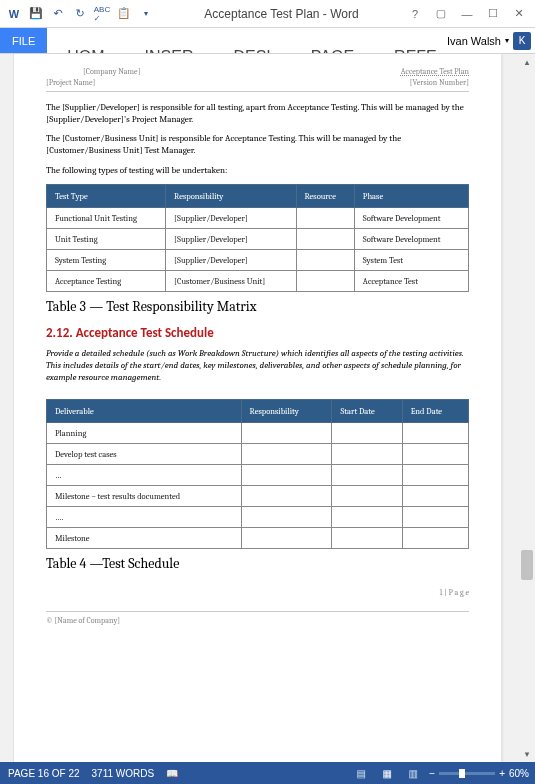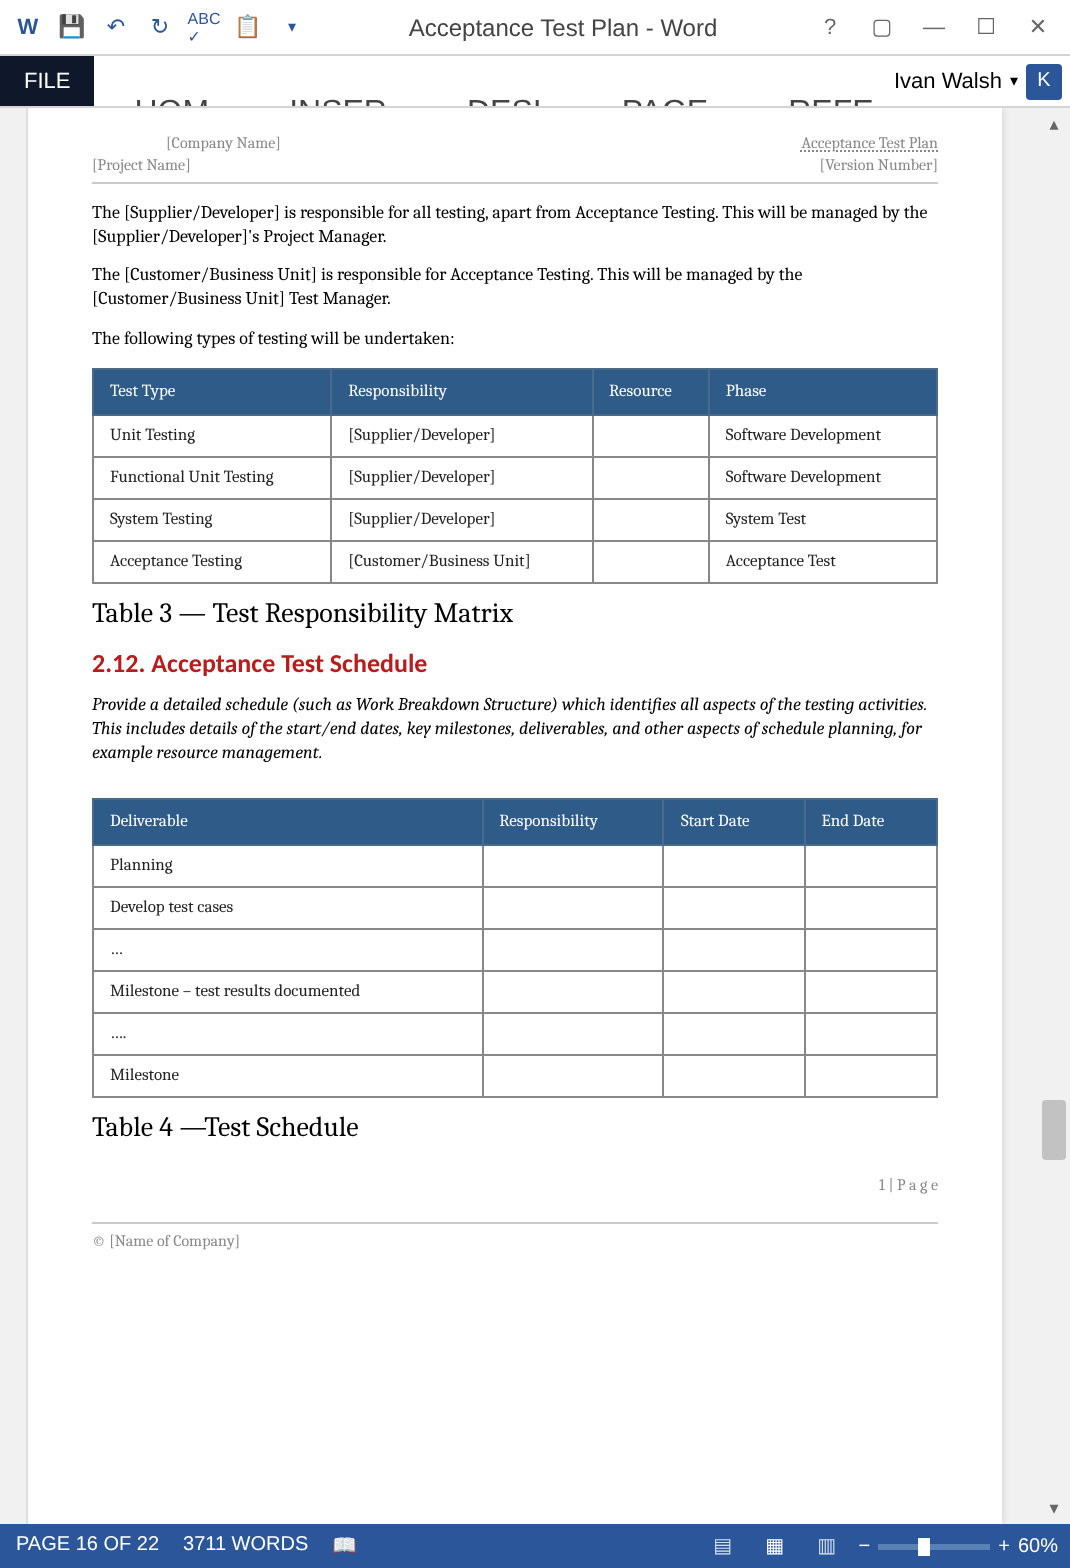--- a/index.html
+++ b/index.html
@@ -8,21 +8,21 @@
 
 .titlebar { height: 28px; background: #fff; display: flex; align-items: center; border-bottom: 1px solid #d4d4d4; }
 .qat { display: flex; align-items: center; gap: 6px; padding: 0 6px; }
 .qat-icon { width: 16px; height: 16px; display: flex; align-items: center; justify-content: center; color: #2b579a; font-size: 11px; }
 .title-center { flex: 1; text-align: center; color: #444; font-size: 12px; overflow: hidden; white-space: nowrap; }
 .winbtns { display: flex; gap: 2px; padding-right: 4px; }
 .winbtn { width: 24px; height: 20px; display: flex; align-items: center; justify-content: center; color: #666; font-size: 11px; }
 
 
 .ribbon { height: 26px; background: #fff; display: flex; align-items: stretch; border-bottom: 1px solid #d4d4d4; }
-.file-tab { background: #0f172a; color: #fff; padding: 0 12px; display: flex; align-items: center; font-size: 11px; }
+.file-tab { background: #3b82f6; color: #fff; padding: 0 12px; display: flex; align-items: center; font-size: 11px; }
 .tabs { display: flex; align-items: center; flex: 1; overflow: hidden; }
 .tab { padding: 0 20px; color: #444; font-size: 16px; line-height: 26px; white-space: nowrap; margin-top: 32px; }
 .user-area { display: flex; align-items: center; gap: 4px; padding-right: 4px; }
 .user-badge { width: 18px; height: 18px; background: #2b579a; color: #fff; display: flex; align-items: center; justify-content: center; font-size: 10px; border-radius: 2px; }
 
 
 .doc-area { position: absolute; top: 54px; bottom: 22px; left: 0; right: 0; background: #f1f1f1; display: flex; }
 .ruler-track { width: 14px; background: #f1f1f1; border-right: 1px solid #e0e0e0; }
 .page-wrap { flex: 1; overflow: hidden; position: relative; }
 .page { background: #fff; width: calc(100% - 18px); margin: 0 2px 0 0; box-shadow: 0 0 4px rgba(0,0,0,0.15); padding: 12px 32px 20px 32px; font-family: Cambria, Georgia, serif; color: #000; font-size: 9px; height: 100%; }
@@ -40,21 +40,21 @@
 .tbl th { background: #2e5b87; color: #fff; text-align: left; padding: 6px 8px; font-weight: normal; border: 1px solid #4a6a8a; }
 .tbl td { border: 1px solid #888; padding: 5px 8px; color: #222; }
 .caption { font-size: 14px; margin-bottom: 10px; }
 .heading { color: #b91c1c; font-size: 13px; margin-bottom: 8px; font-family: Calibri, Arial, sans-serif; }
 .italic-para { font-style: italic; font-size: 9px; margin-bottom: 15px; line-height: 1.3; }
 .page-footer { color: #888; font-size: 8px; text-align: right; padding-top: 6px; }
 .copyright { color: #888; font-size: 8px; margin-top: 14px; border-top: 1px solid #ccc; padding-top: 4px; }
 
 
 .statusbar { position: absolute; bottom: 0; left: 0; right: 0; height: 22px; background: #2b579a; color: #fff; display: flex; align-items: center; font-size: 10px; }
-.status-left { display: flex; gap: 12px; padding-left: 8px; flex: 1; }
+.status-left { display: flex; gap: 12px; padding-left: 8px; flex: 1; align-items: flex-end; }
 .status-right { display: flex; align-items: center; gap: 6px; padding-right: 6px; }
 .view-btn { width: 20px; height: 16px; display: flex; align-items: center; justify-content: center; color: #cfe0f0; font-size: 10px; }
 .view-btn.active { color: #fff; }
 .zoom { display: flex; align-items: center; gap: 4px; }
 .zoom-track { width: 56px; height: 3px; background: #5a81b5; position: relative; }
 .zoom-thumb { position: absolute; left: 20px; top: -3px; width: 6px; height: 9px; background: #fff; }
 </style>
 </head>
 <body>
 
@@ -117,27 +117,27 @@
         <thead>
             <tr id="t1h">
               <th>Test Type</th>
               <th>Responsibility</th>
               <th>Resource</th>
               <th>Phase</th>
             </tr>
           </thead>
         <tbody id="t1b">
             <tr>
+              <td>Functional Unit Testing</td>
+              <td>[Supplier/Developer]</td>
+              <td></td>
+              <td>Software Development</td>
+            </tr>
+            <tr>
               <td>Unit Testing</td>
-              <td>[Supplier/Developer]</td>
-              <td></td>
-              <td>Software Development</td>
-            </tr>
-            <tr>
-              <td>Functional Unit Testing</td>
               <td>[Supplier/Developer]</td>
               <td></td>
               <td>Software Development</td>
             </tr>
             <tr>
               <td>System Testing</td>
               <td>[Supplier/Developer]</td>
               <td></td>
               <td>System Test</td>
             </tr>

